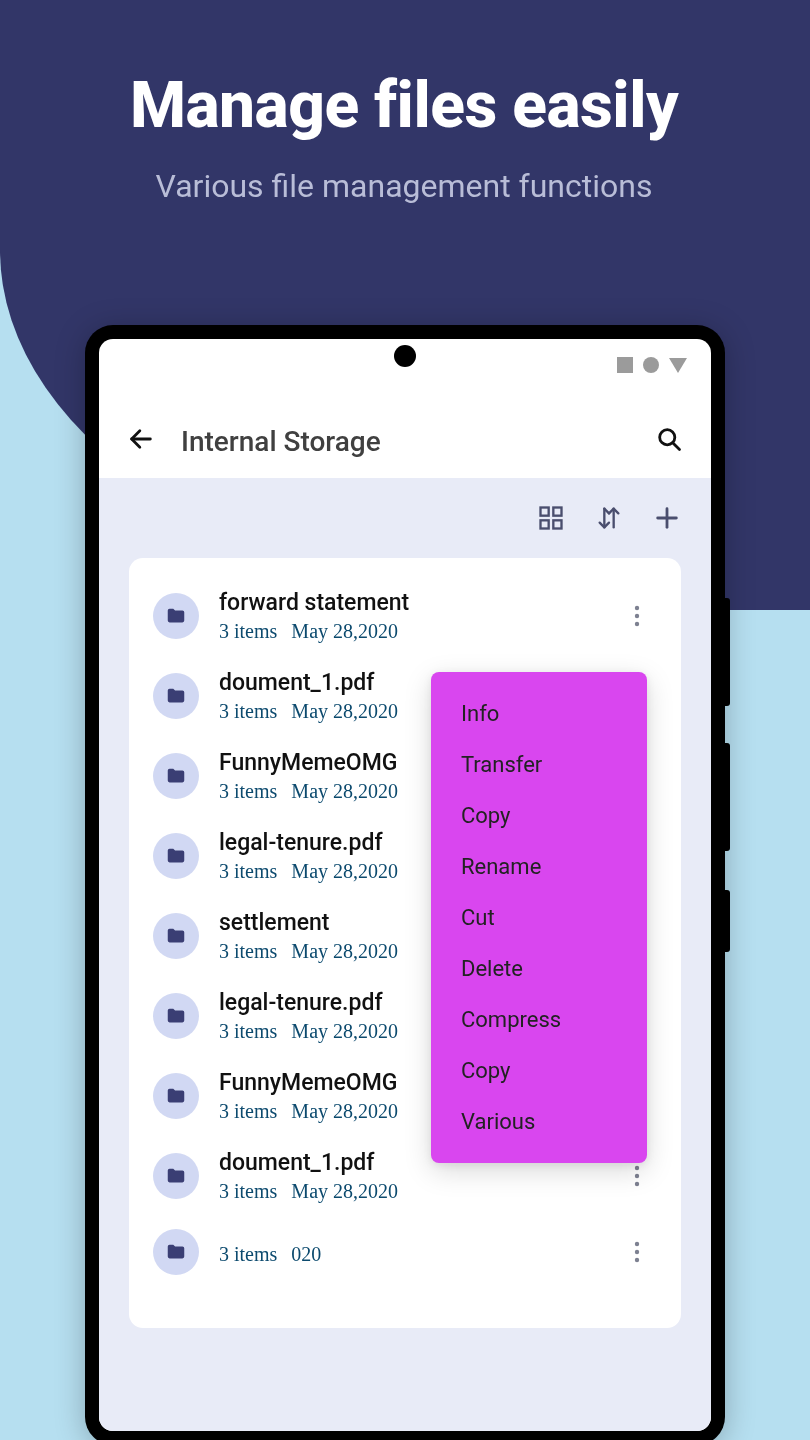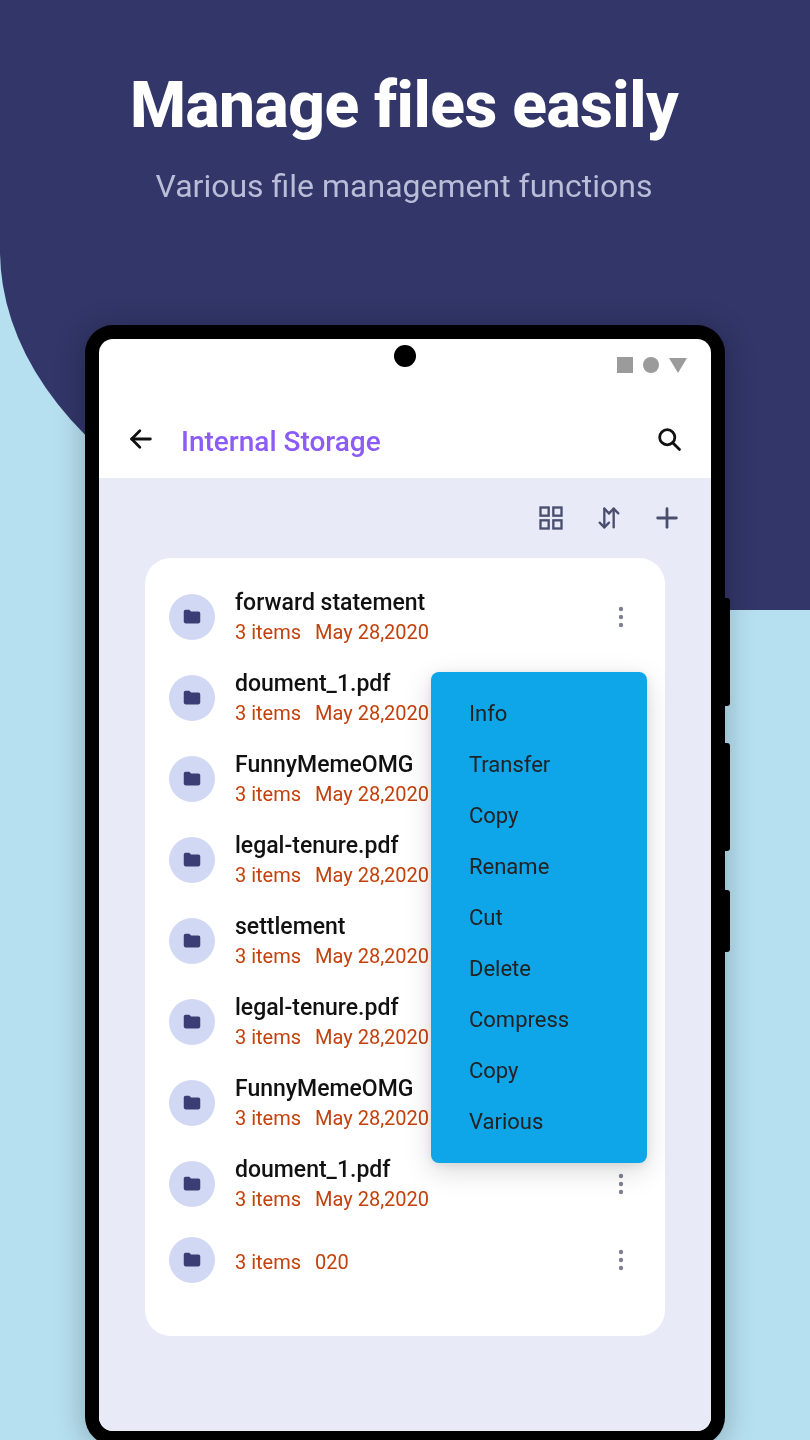--- a/index.html
+++ b/index.html
@@ -91,21 +91,21 @@
     width: 100%;
     height: 74px;
     display: flex;
     align-items: center;
     padding: 0 28px;
   }
   .app-header .title {
     margin-left: 26px;
     font-size: 28px;
     font-weight: 500;
-    color: #8b5cf6;
+    color: #404040;
   }
   .app-header .search {
     margin-left: auto;
   }
 
   
   .content {
     position: absolute;
     top: 139px; left: 0;
     width: 100%; bottom: 0;
@@ -117,23 +117,23 @@
     display: flex;
     justify-content: flex-end;
     align-items: center;
     gap: 30px;
     height: 80px;
     padding-right: 30px;
   }
   .toolbar svg { display: block; }
 
   .file-list {
-    margin: 0 46px;
+    margin: 0 30px;
     background: #fff;
-    border-radius: 26px;
+    border-radius: 14px;
     padding: 18px 0 40px 0;
   }
   .file-row {
     display: flex;
     align-items: center;
     padding: 13px 24px 13px 24px;
     position: relative;
   }
   .folder-icon {
     width: 46px; height: 46px;
@@ -151,41 +151,42 @@
     font-size: 23px;
     font-weight: 500;
     color: #111;
     white-space: nowrap;
     overflow: hidden;
     text-overflow: clip;
   }
   .file-meta {
     margin-top: 4px;
     font-size: 20px;
-    color: #c2410c;
+    color: #0c4a6e;
     white-space: nowrap;
+    font-family: Liberation Serif, serif;
   }
   .file-meta .sep { display: inline-block; width: 14px; }
   .more-btn {
     width: 40px;
     display: flex;
     align-items: center;
     justify-content: center;
   }
 
   
   .context-menu {
     position: absolute;
     top: 333px;
     left: 332px;
     width: 216px;
-    background: #0ea5e9;
+    background: #d946ef;
     border-radius: 8px;
     box-shadow: 0 8px 28px rgba(0,0,0,0.15), 0 2px 8px rgba(0,0,0,0.08);
-    padding: 16px 12px;
+    padding: 16px 4px;
     z-index: 20;
   }
   .menu-item {
     padding: 13px 26px;
     font-size: 22px;
     color: #222;
   }
 </style>
 </head>
 <body>

